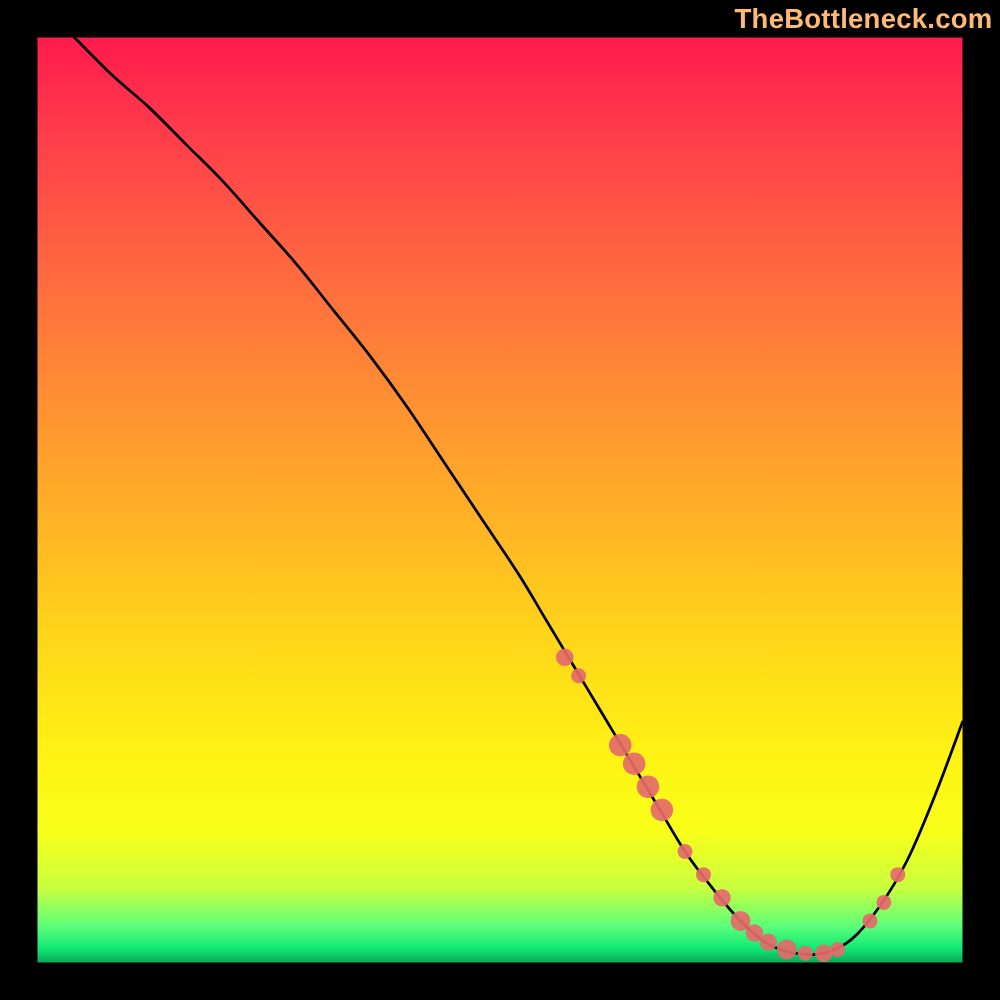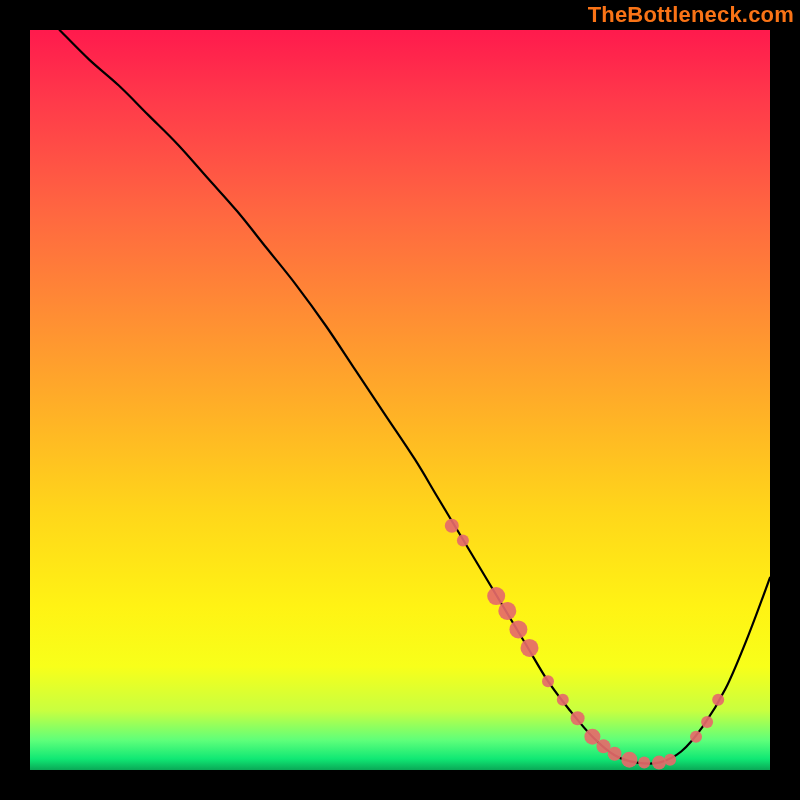--- a/index.html
+++ b/index.html
@@ -45,21 +45,21 @@
       #c8ff40 92%,
       #5eff7a 96%,
       #10e874 98.5%,
       #0aa856 100%
     );
   }
   .watermark {
     position: absolute;
     top: 2px;
     right: 6px;
-    color: #f97316;
+    color: #fdba74;
     font-size: 22px;
     font-weight: 600;
     letter-spacing: 0.2px;
     user-select: none;
   }
   svg.curve {
     position: absolute;
     left: 0;
     top: 0;
     width: 740px;

